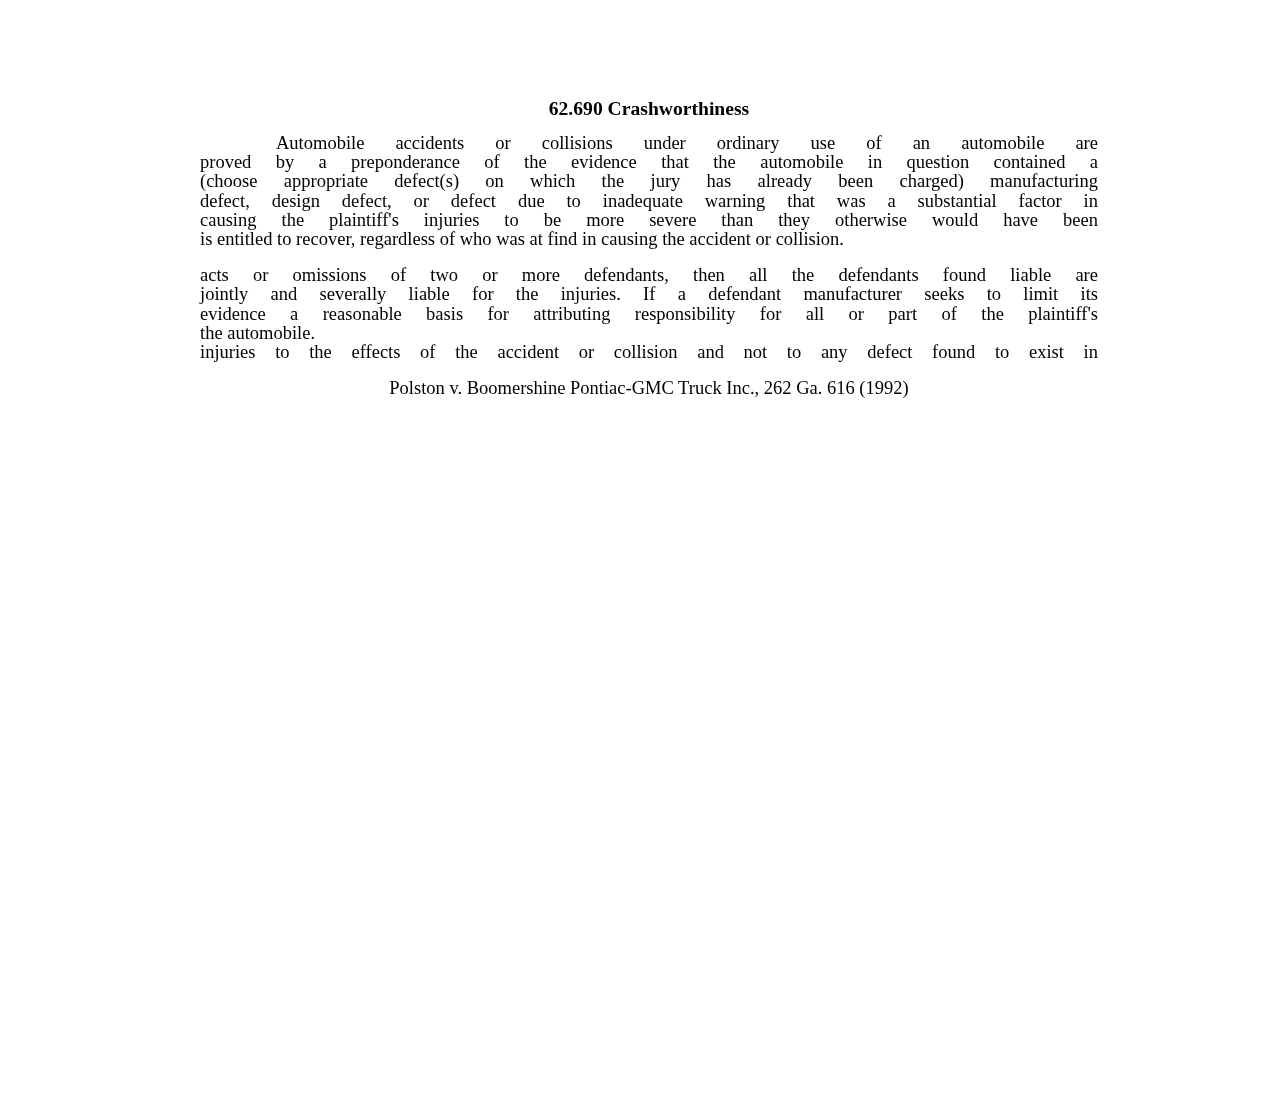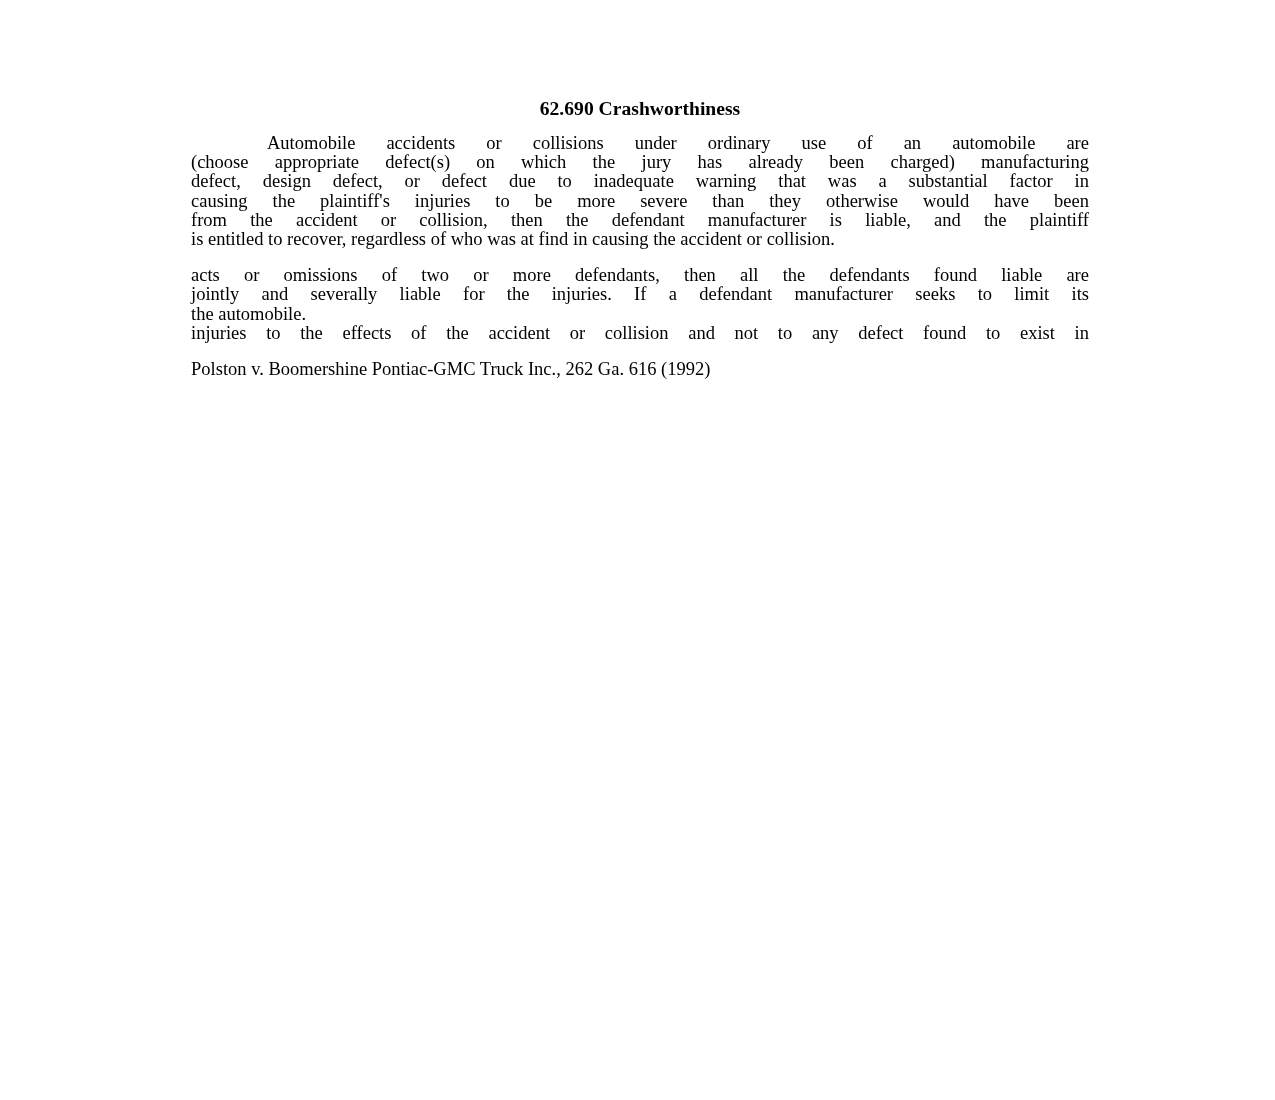--- a/index.html
+++ b/index.html
@@ -10,21 +10,21 @@
     body {
       width: 1275px;
       height: 1100px;
       position: relative;
       overflow: hidden;
       font-family: "Liberation Serif", "DejaVu Serif", serif;
       color: #000000;
     }
     .page {
       position: absolute;
-      left: 191px;
+      left: 200px;
       top: 98px;
       width: 898px;
     }
     .title {
       text-align: center;
       font-weight: bold;
       font-size: 18.5px;
       line-height: 22px;
       margin: 0 0 14px 0;
       transform: scaleX(1.06);
@@ -44,38 +44,40 @@
     .line.last {
       text-align-last: left;
     }
     .line.indent {
       padding-left: 76px;
     }
     .citation {
       font-size: 18.5px;
       line-height: 19.2px;
       margin-top: 12px;
+      text-align: center;
     }
   </style>
 </head>
 <body>
 
 <div class="page">
   <div class="title">62.690 Crashworthiness</div>
 
   <div class="para">
     <span class="line indent">Automobile accidents or collisions under ordinary use of an automobile are</span>
+    <span class="line">proved by a preponderance of the evidence that the automobile in question contained a</span>
     <span class="line">(choose appropriate defect(s) on which the jury has already been charged) manufacturing</span>
     <span class="line">defect, design defect, or defect due to inadequate warning that was a substantial factor in</span>
     <span class="line">causing the plaintiff's injuries to be more severe than they otherwise would have been</span>
-    <span class="line">from the accident or collision, then the defendant manufacturer is liable, and the plaintiff</span>
     <span class="line last">is entitled to recover, regardless of who was at find in causing the accident or collision.</span>
   </div>
 
   <div class="para">
     <span class="line">acts or omissions of two or more defendants, then all the defendants found liable are</span>
     <span class="line">jointly and severally liable for the injuries. If a defendant manufacturer seeks to limit its</span>
+    <span class="line">evidence a reasonable basis for attributing responsibility for all or part of the plaintiff's</span>
     <span class="line last">the automobile.</span>
     <span class="line">injuries to the effects of the accident or collision and not to any defect found to exist in</span>
   </div>
 
   <div class="citation">Polston v. Boomershine Pontiac-GMC Truck Inc., 262 Ga. 616 (1992)</div>
 </div>
 
 </body></html>

